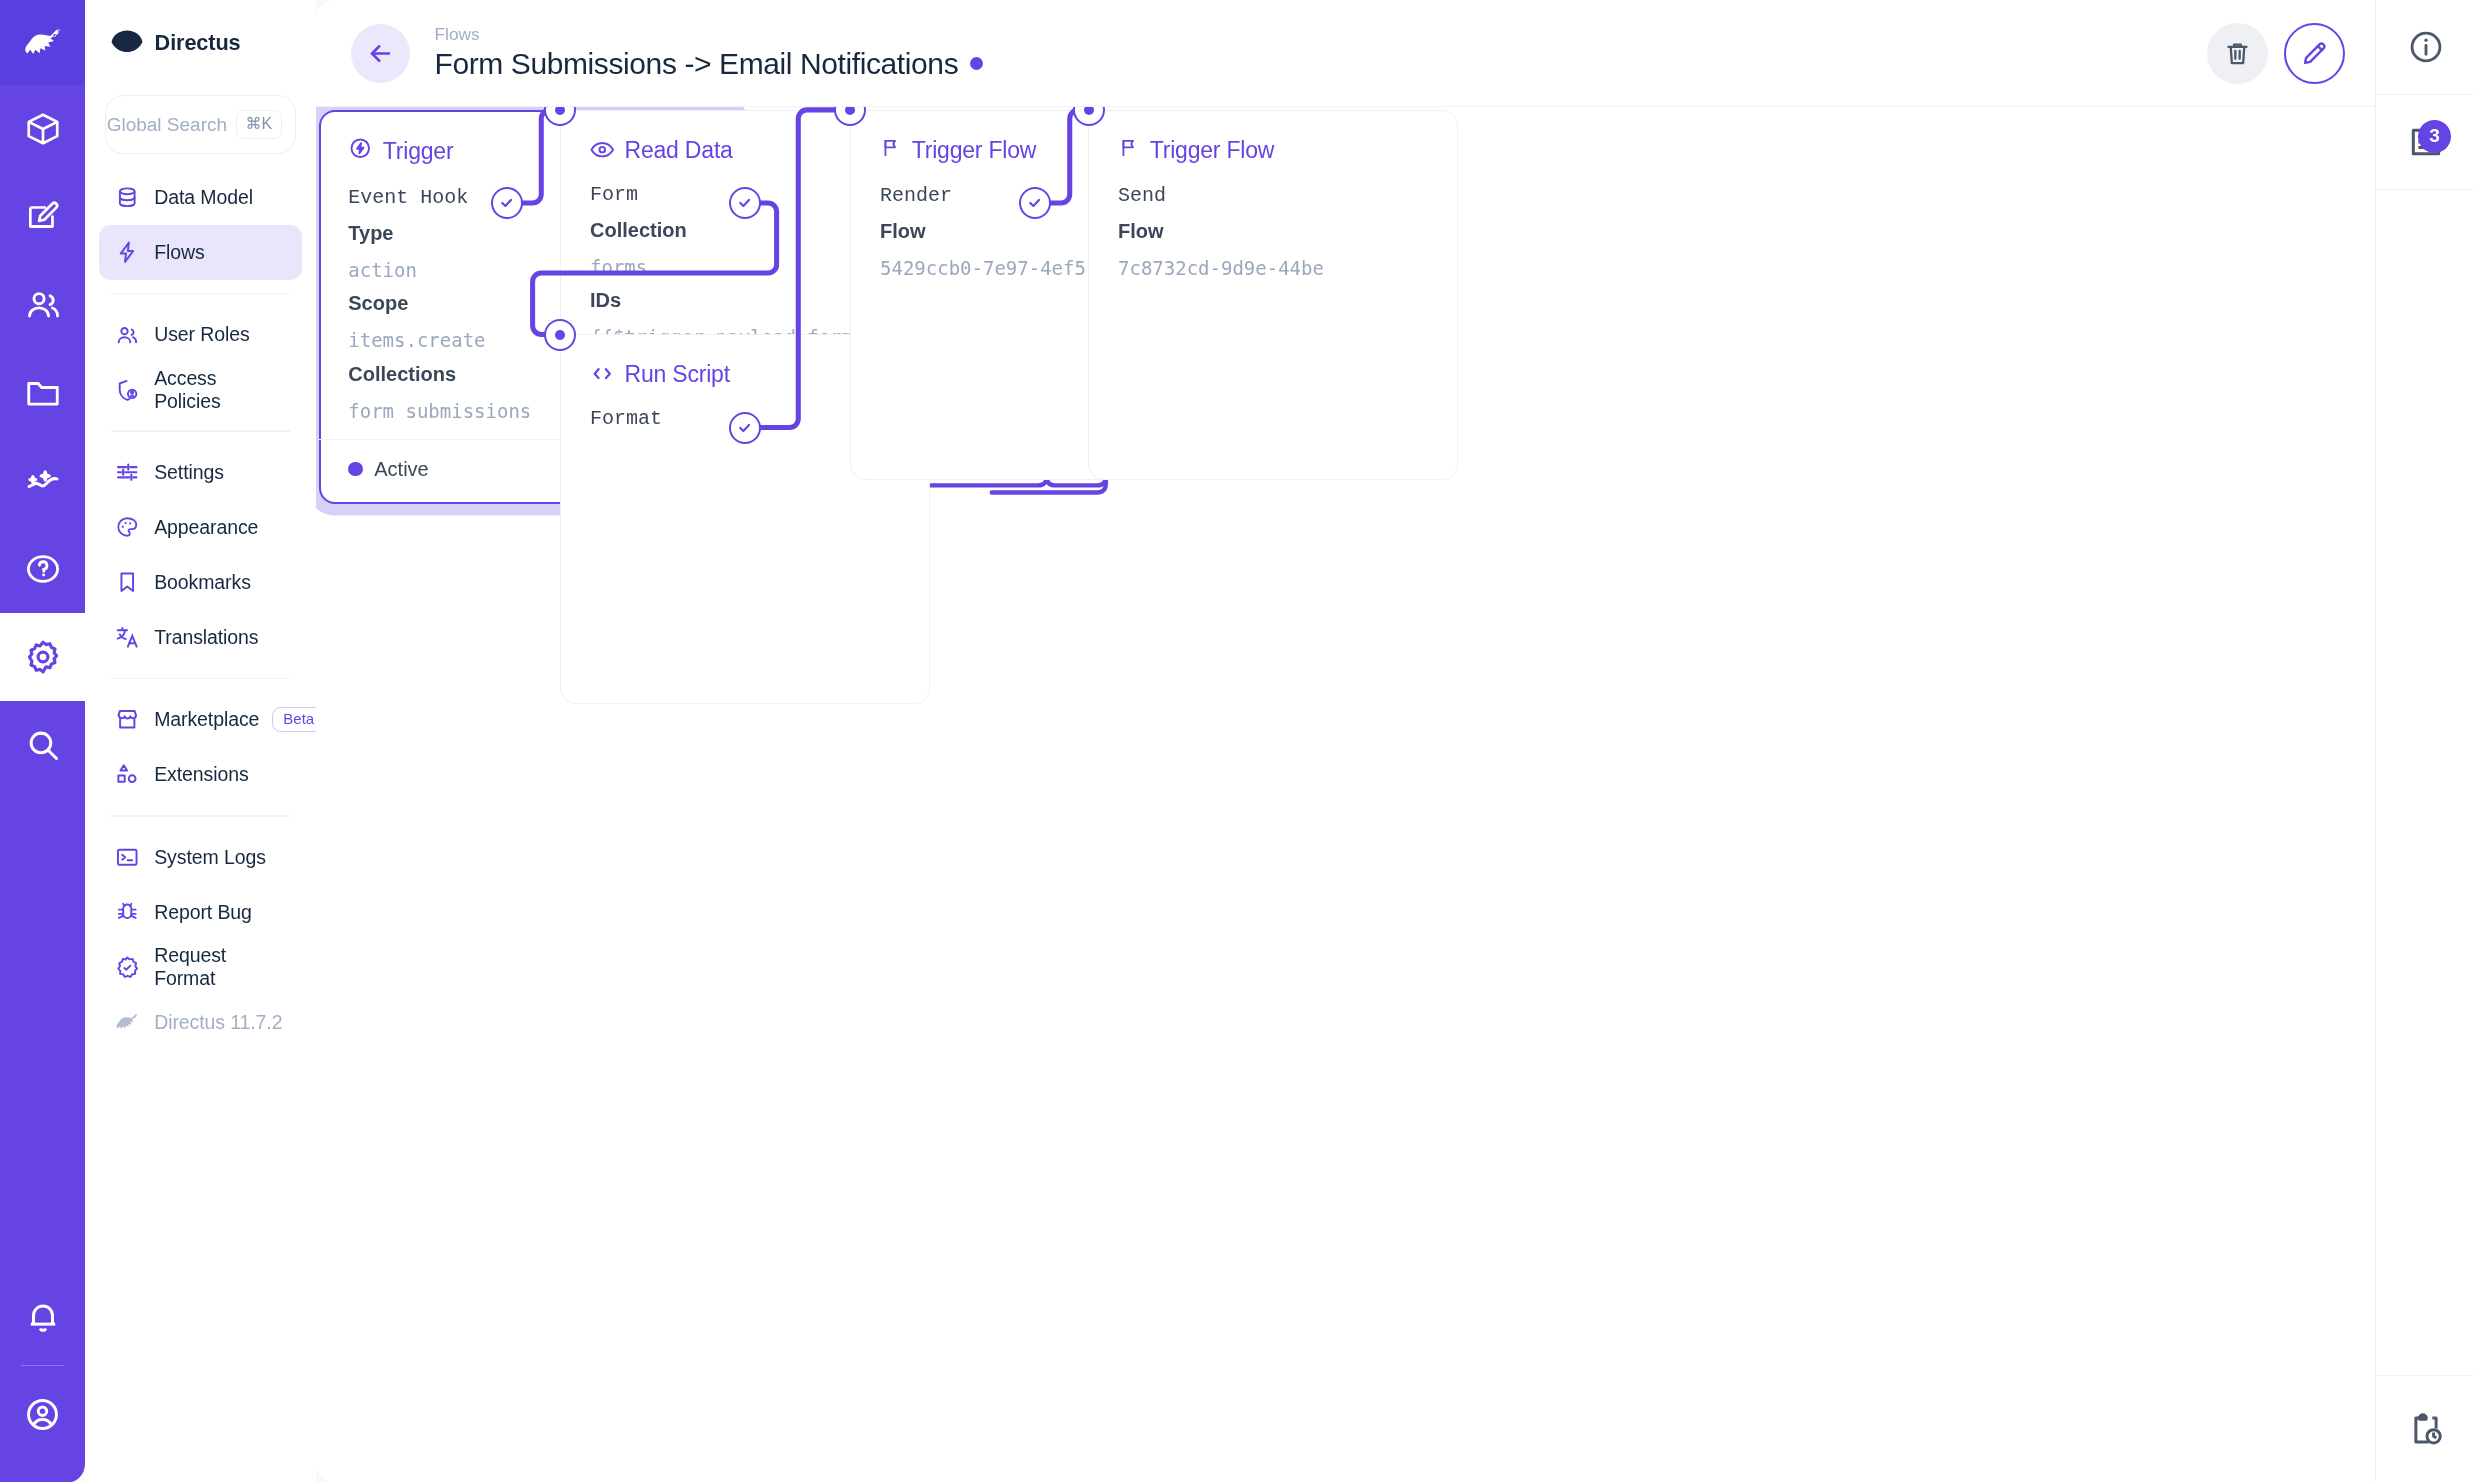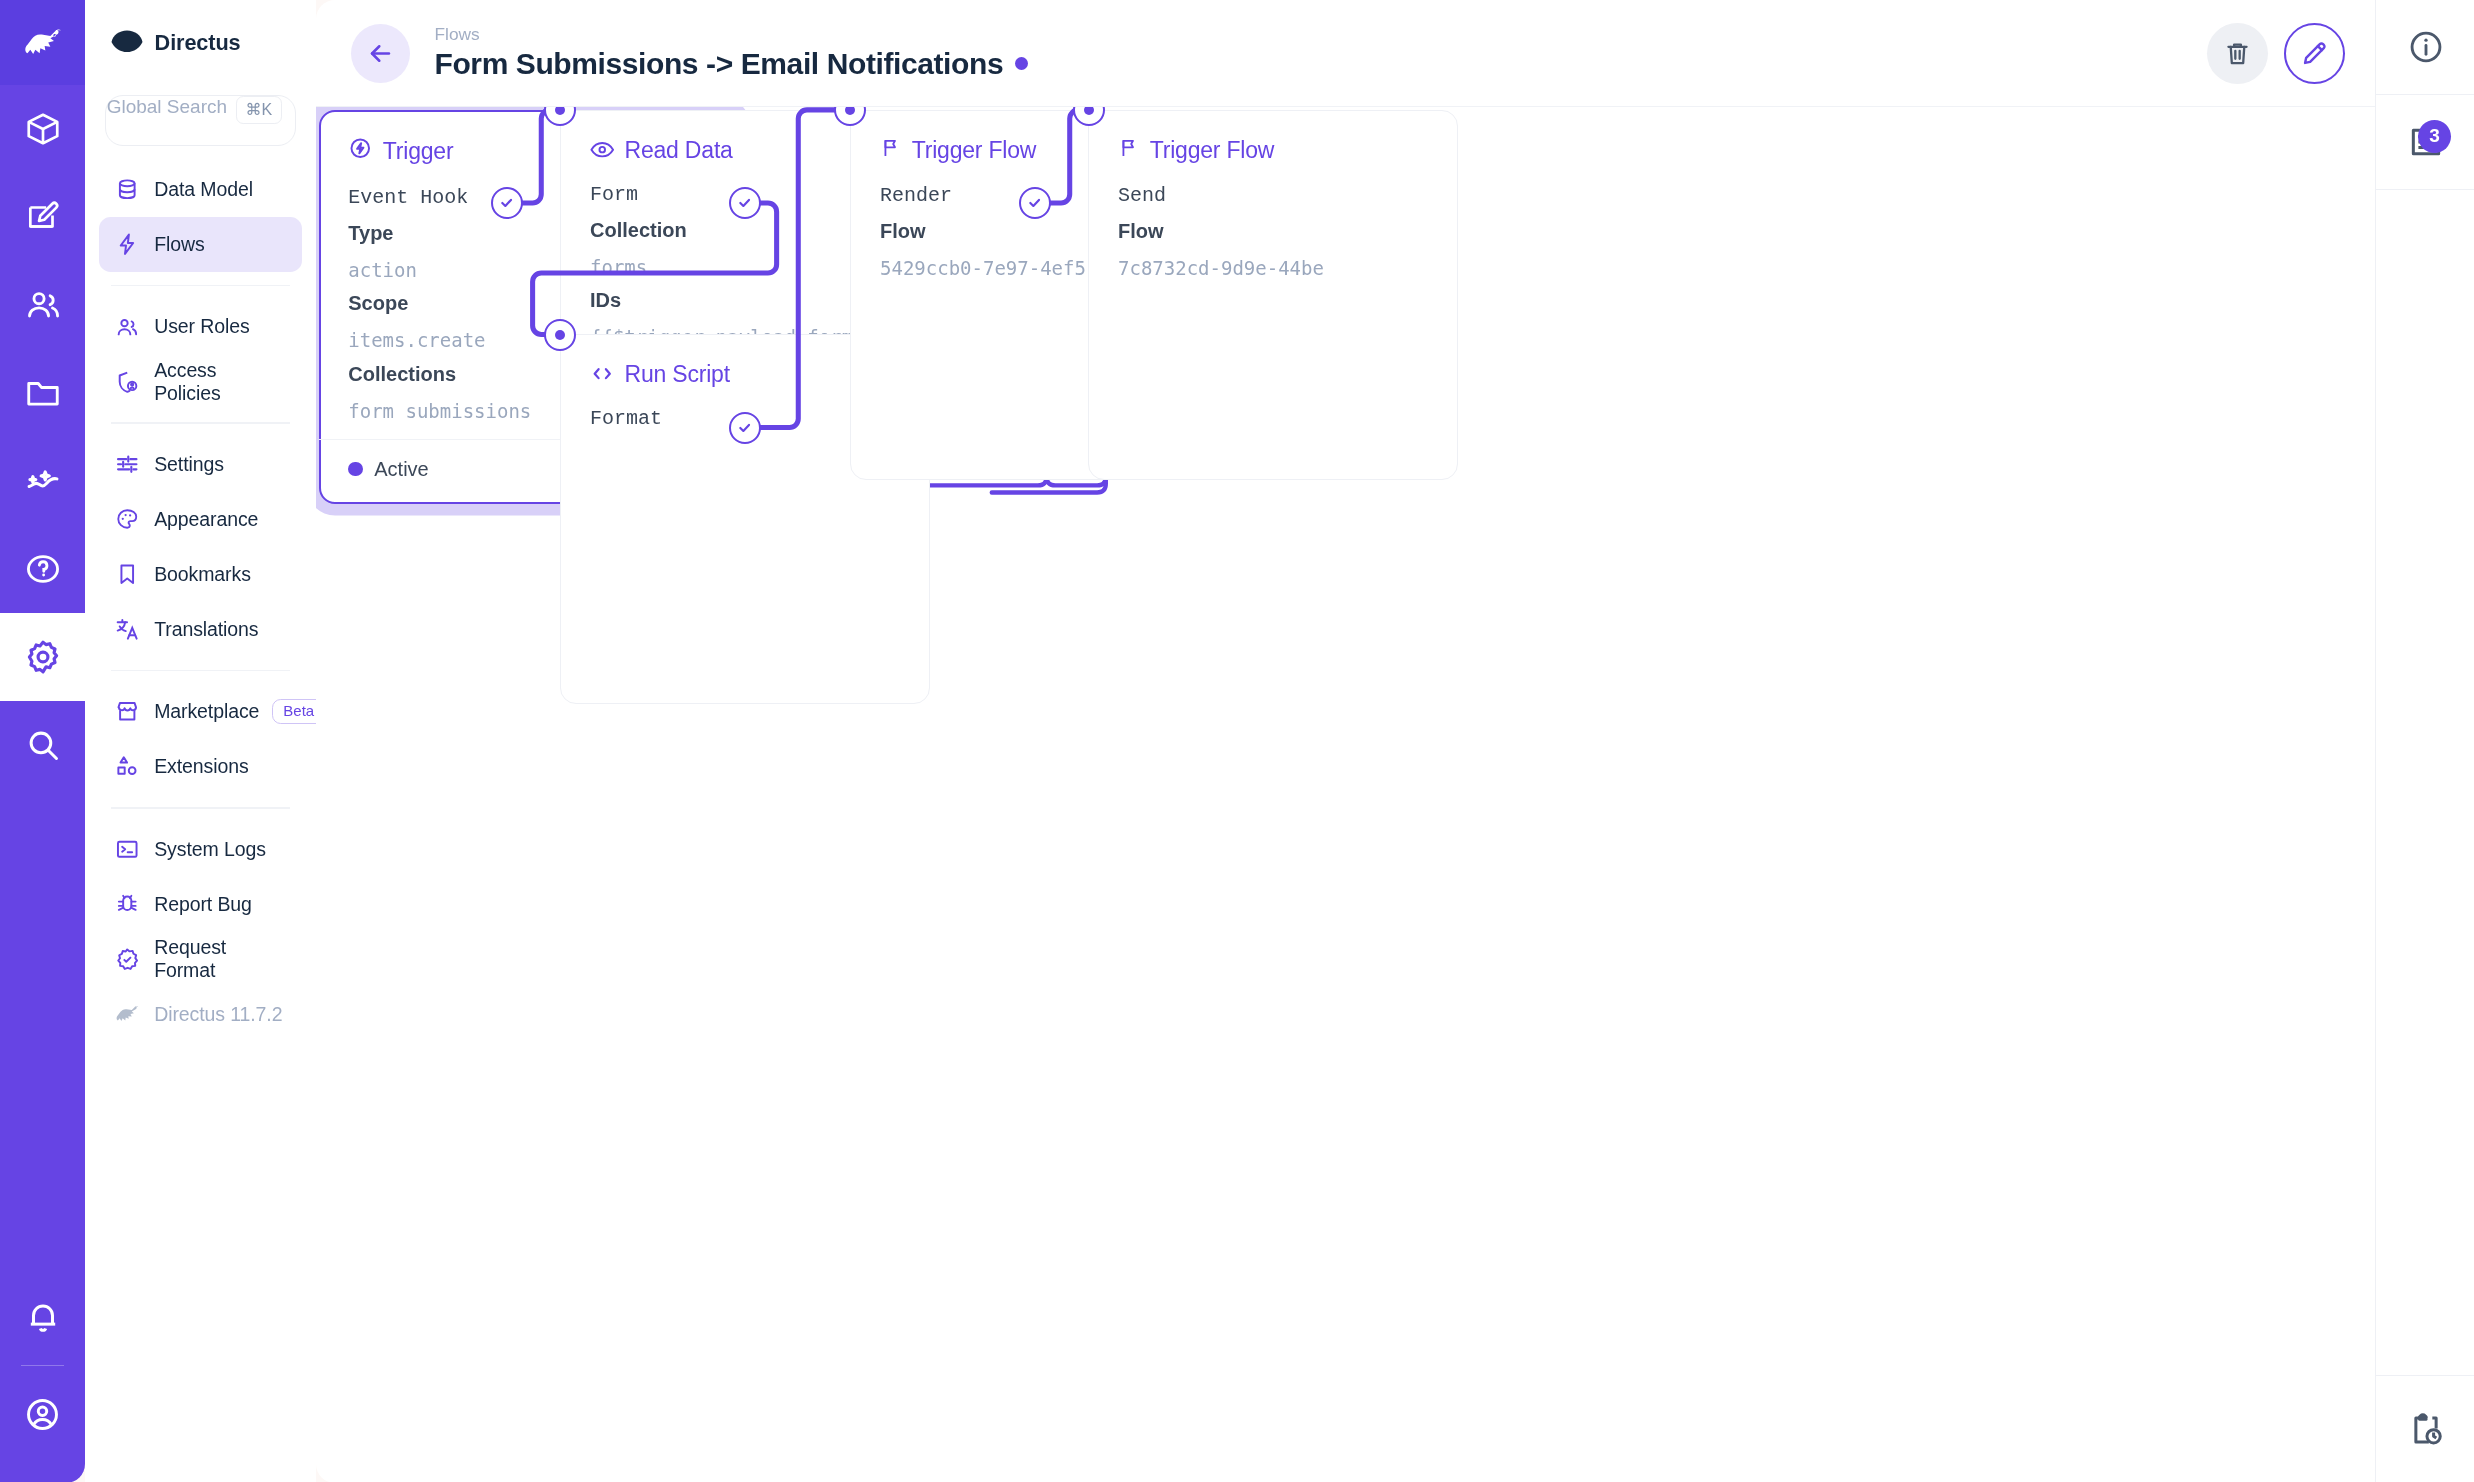--- a/index.html
+++ b/index.html
@@ -50,23 +50,23 @@
   }
   .nav-brand {
     display: flex; align-items: center; gap: 11.6px;
     height: 85px; padding-left: 11.6px;
   }
   .nav-brand-name {
     font-size: 21.7px; font-weight: 600; color: #172940; letter-spacing: -0.1px;
   }
   .search-box {
     margin: 10px 5.8px 0 5.8px;
-    height: 51px;
+    height: 59px;
     border: 1.4px solid #eceef3; border-radius: 18px;
-    display: flex; align-items: flex-start; justify-content: flex-end;
+    display: flex; align-items: center; justify-content: flex-end;
     padding-right: 13px; gap: 8.7px; cursor: text;
   }
   .search-ph { font-size: 19px; color: #a2aec4; }
   .search-kbd {
     border: 1.4px solid #eceef3; border-radius: 7.2px;
     font-size: 16px; color: #8494ad;
     padding: 2.9px 8.7px 4.3px 8.7px;
   }
   .nav-group { margin-top: 16px; }
   .nav-item {
@@ -104,21 +104,21 @@
   .back-btn {
     width: 59px; height: 59px; border-radius: 50%;
     background: #ece8fc;
     display: flex; align-items: center; justify-content: center;
     cursor: pointer; flex: 0 0 59px;
   }
   .title-wrap { margin-left: 24.5px; }
   .breadcrumb { font-size: 17.3px; color: #a2aec4; line-height: 1.1; margin-bottom: 2.9px; }
   .title-row { display: flex; align-items: center; gap: 11.6px; }
   .title {
-    font-size: 30px; font-weight: 700; color: #172940; letter-spacing: -0.4px;
+    font-size: 30px; font-weight: 400; color: #172940; letter-spacing: -0.4px;
   }
   .title-dot { width: 13px; height: 13px; border-radius: 50%; background: #6644e4; }
   .header-actions { margin-left: auto; display: flex; align-items: center; gap: 16px; }
   .icon-btn {
     width: 61px; height: 61px; border-radius: 50%;
     display: flex; align-items: center; justify-content: center;
     cursor: pointer;
   }
   .icon-btn.grey { background: #eef0f4; }
   .icon-btn.outline { border: 2.2px solid #6644e4; }

